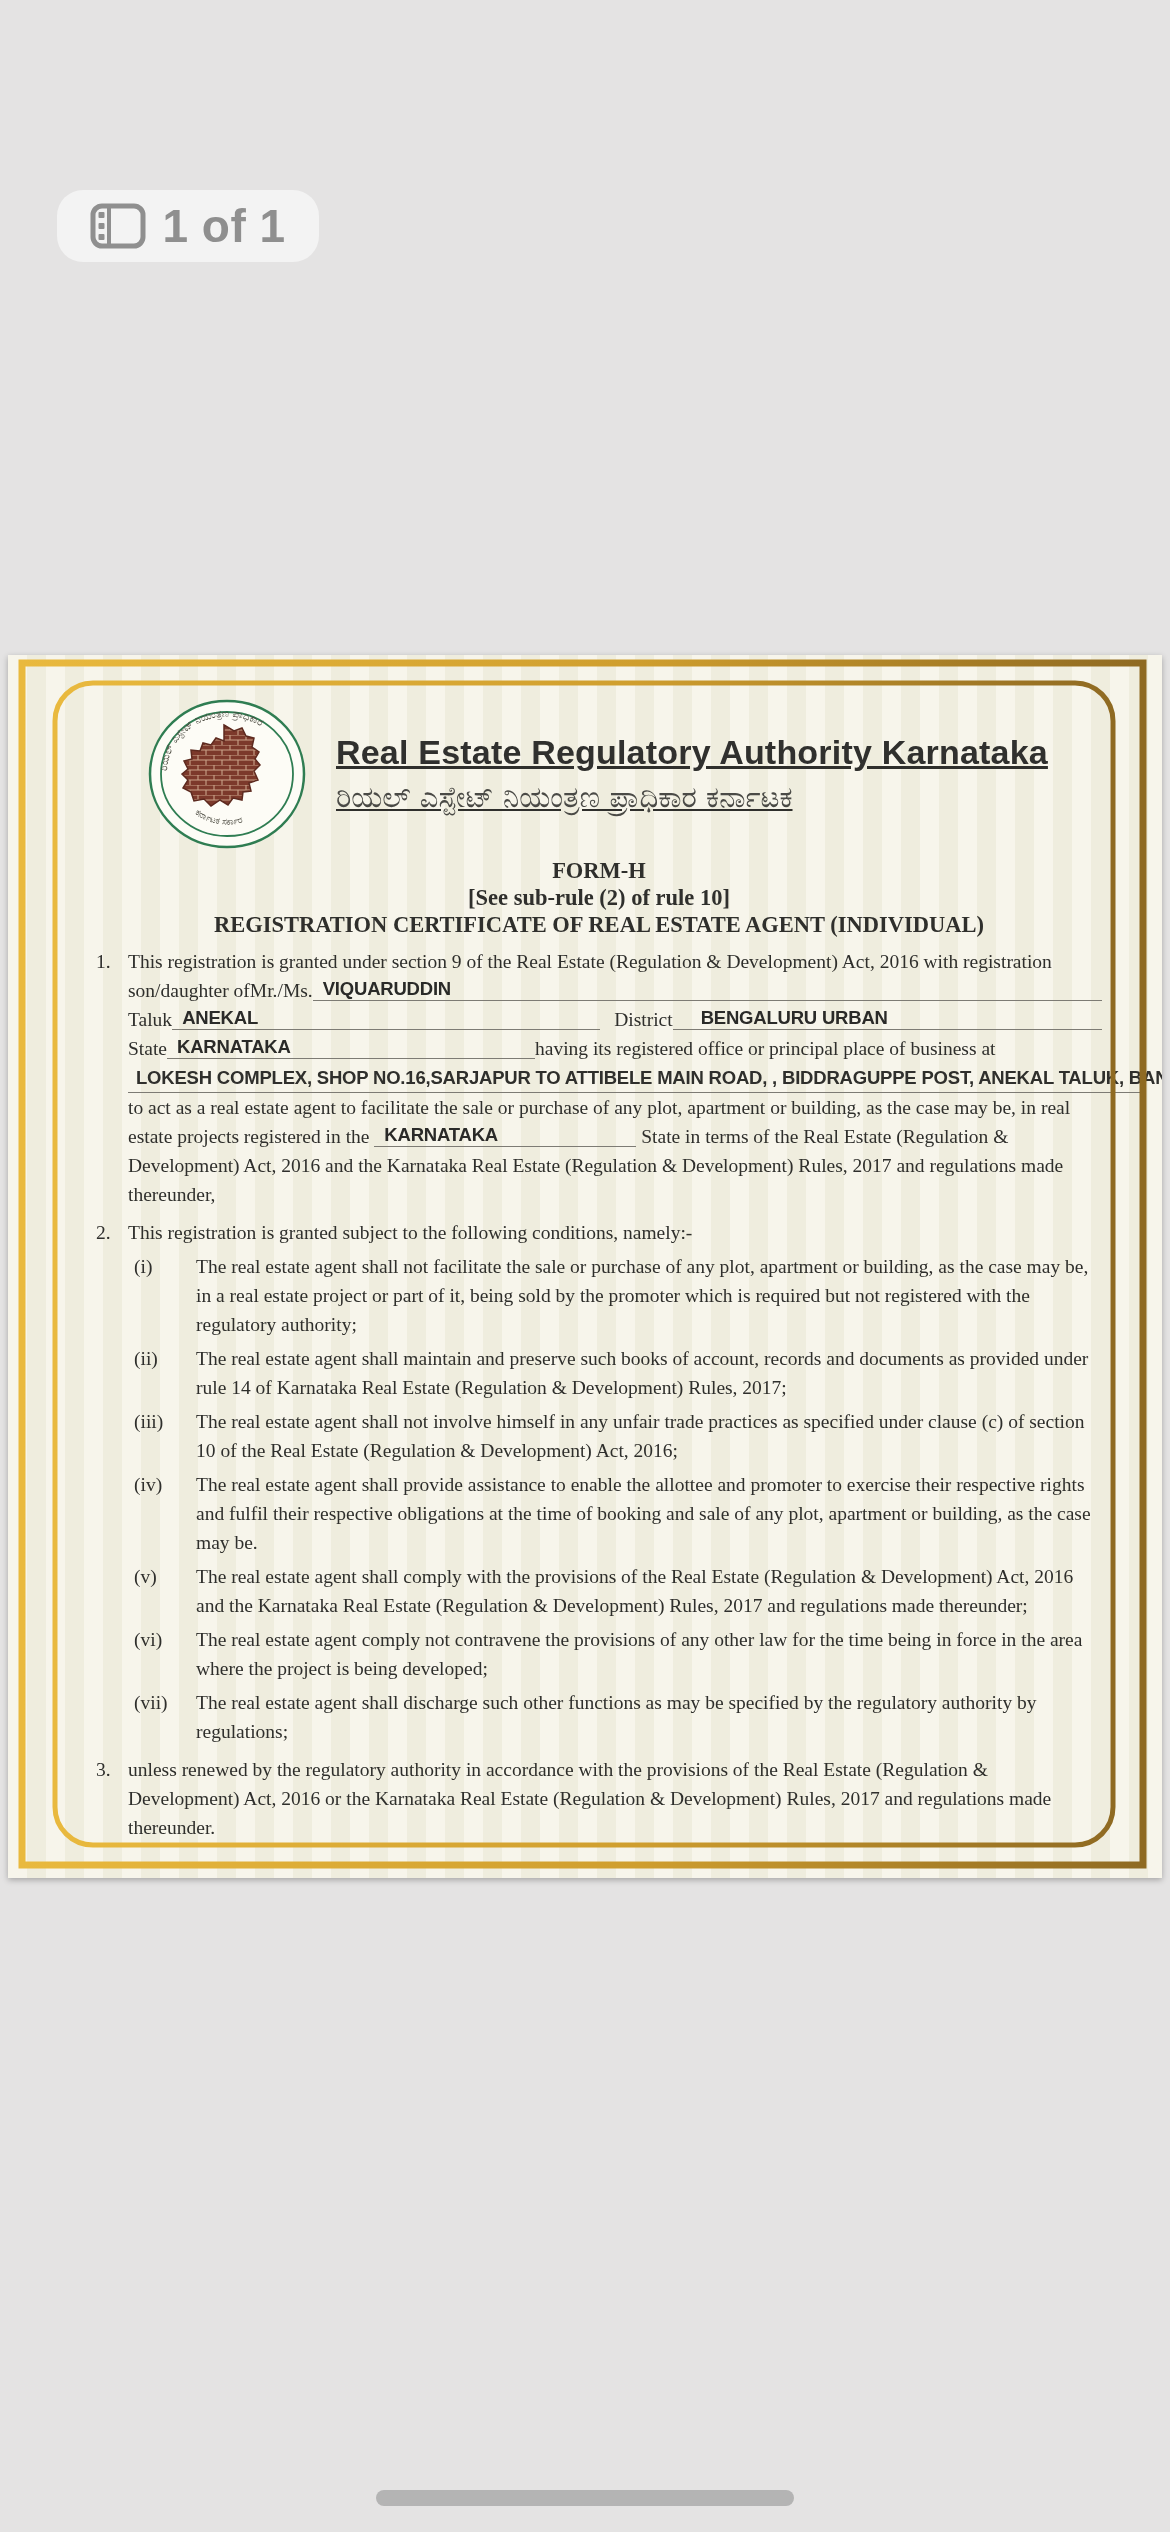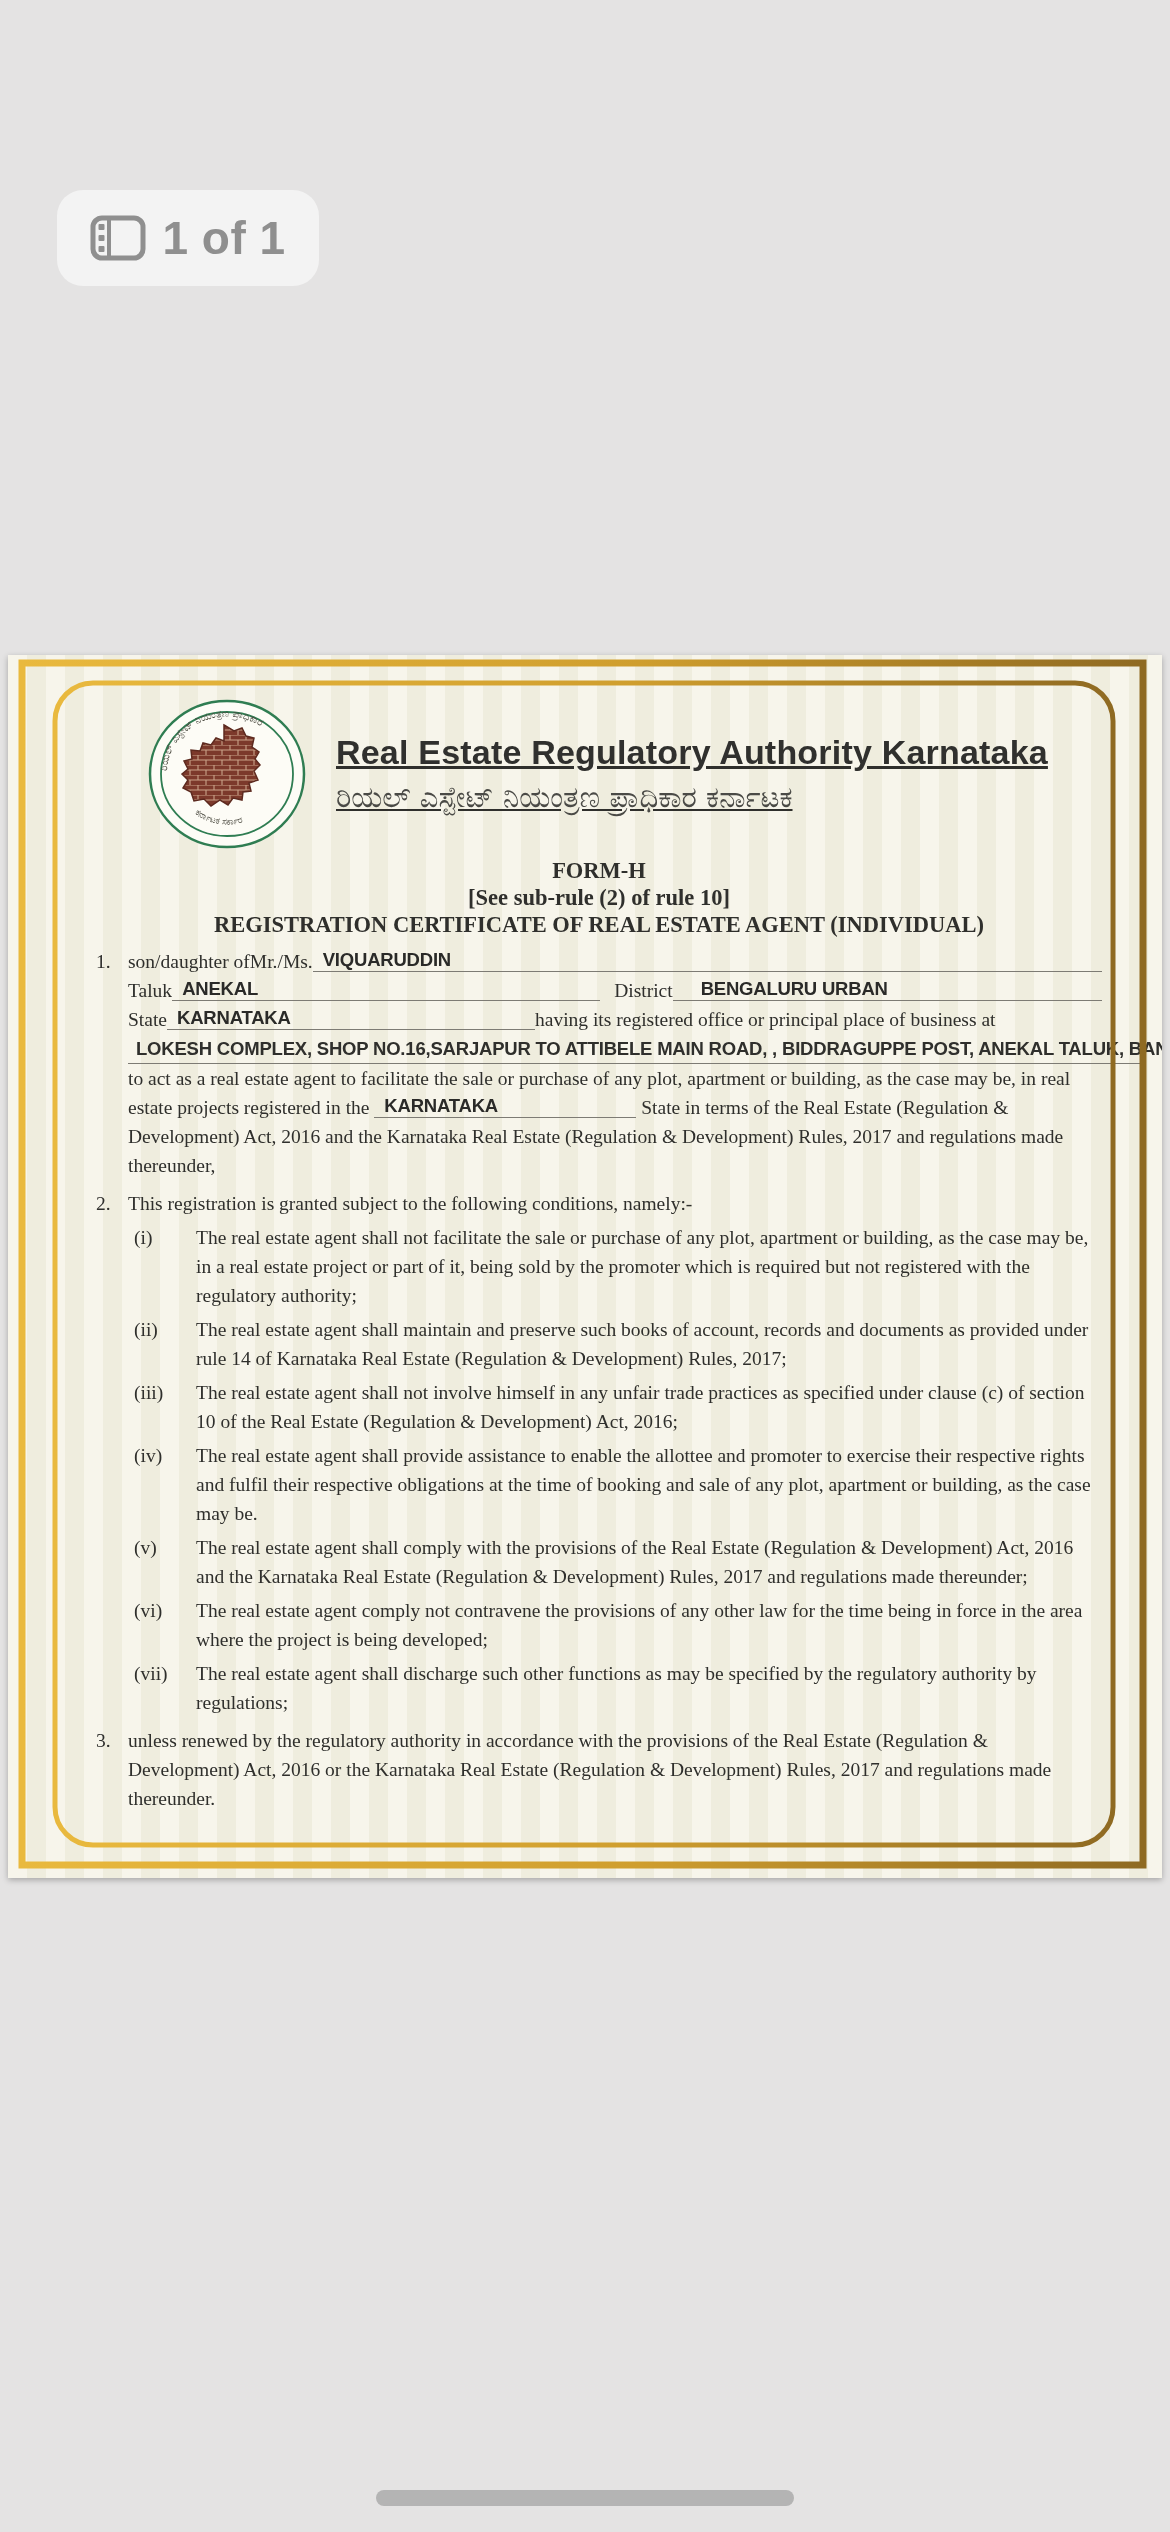--- a/index.html
+++ b/index.html
@@ -2,21 +2,21 @@
 <html><head>
 <meta charset="utf-8">
 <style>
   html,body{margin:0;padding:0;}
   body{
     width:1170px;height:2532px;background:#e4e3e3;overflow:hidden;
     font-family:"Liberation Sans",sans-serif;position:relative;
   }
   
   .page-badge{
-    position:absolute;left:57px;top:190px;width:262px;height:96px;
+    position:absolute;left:57px;top:190px;width:262px;height:72px;
     background:#f3f3f3;border-radius:26px;display:flex;align-items:center;
     justify-content:center;gap:16px;color:#8f8f8f;
   }
   .page-badge .label{font-size:46px;font-weight:600;letter-spacing:.5px;}
   .home-indicator{
     position:absolute;left:50%;top:2490px;transform:translateX(-50%);
     width:418px;height:16px;border-radius:9px;background:#b4b4b4;
   }
   
   .doc-page{
@@ -117,20 +117,21 @@
     </div>
 
     <div class="form-block">
       <div>FORM-H</div>
       <div>[See sub-rule (2) of rule 10]</div>
       <div>REGISTRATION CERTIFICATE OF REAL ESTATE AGENT (INDIVIDUAL)</div>
     </div>
 
     <div class="para">
       <span class="pnum">1.</span>
+      <div class="hardline">This registration is granted under section 9 of the Real Estate (Regulation &amp; Development) Act, 2016 with registration</div>
       <div class="frow">
         <span>son/daughter ofMr./Ms.</span>
         <span class="fill grow">VIQUARUDDIN</span>
       </div>
       <div class="frow">
         <span>Taluk</span>
         <span class="fill" style="width:428px">ANEKAL</span>
         <span style="padding-left:14px">District</span>
         <span class="fill grow" style="padding-left:28px">BENGALURU URBAN</span>
       </div>

